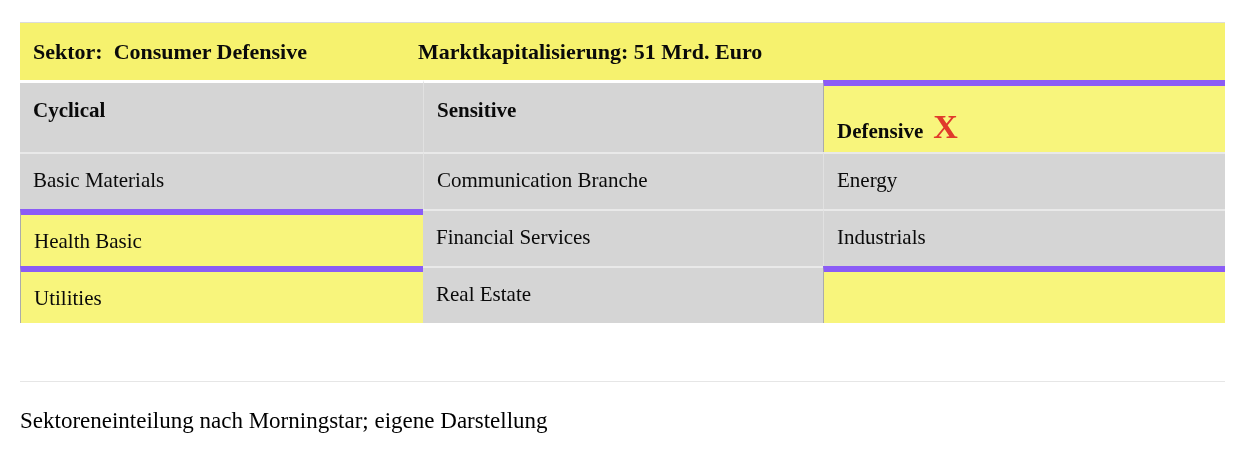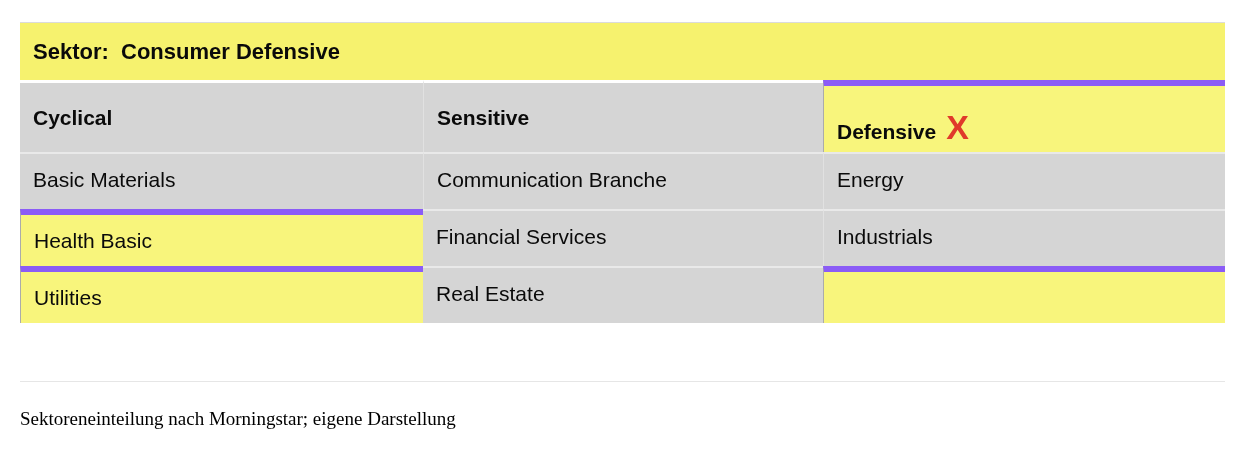--- a/index.html
+++ b/index.html
@@ -7,20 +7,21 @@
   body {
     width: 1246px;
     height: 456px;
     font-family: "Liberation Sans", sans-serif;
     color: #0a0a0a;
     overflow: hidden;
   }
   .figure {
     width: 1205px;
     margin: 22px 0 0 20px;
+    font-family: Liberation Serif, serif;
   }
   
   .banner {
     height: 58px;
     background: #F6F26E;
     border-top: 1px solid #DBDBDB;
     display: flex;
     align-items: center;
     font-weight: bold;
     font-size: 22px;
@@ -44,50 +45,51 @@
     background: #D5D5D5;
     border-top: 2px solid #E9E9E9;
   }
   .cy {                       
     background: #F8F57C;
     border-top: 6px solid #8b5cf6;
     border-left: 1px solid #ABABAB;
   }
   .col2 { border-left: 1px solid #E1E1E1; }
   .hdr { font-weight: bold; }
-  .hdr.cg { border-top: 3px solid #FFFFFF; padding-top: 23px; }
+  .hdr.cg { border-top: 3px solid #FFFFFF; padding-top: 15px; }
   .hdr-def {
     display: flex;
     align-items: baseline;
     padding-top: 24px;
   }
   .xmark {
     font-size: 34px;
     line-height: 1;
     font-weight: bold;
     color: #E03A2B;
     margin-left: 10px;
     letter-spacing: 0;
   }
   .grid-bottom { border-bottom: 1px solid #E6E6E6; }
   
   .caption {
     font-family: "Liberation Serif", serif;
-    font-size: 19px;
+    font-size: 23px;
     color: #000000;
     margin: 26px 0 0 20px;
   }
 </style>
 </head>
 <body>
 
 <div class="figure">
 
   <div class="banner">
     <span class="seg1">Sektor:  Consumer Defensive</span>
+    <span class="seg3">Marktkapitalisierung: 51 Mrd. Euro</span>
   </div>
 
   <div class="grid grid-bottom">
 
     <div class="cell cg hdr">Cyclical</div>
     <div class="cell cg hdr col2">Sensitive</div>
     <div class="cell cy hdr hdr-def">
       <span>Defensive</span>
       <span class="xmark">X</span>
     </div>

